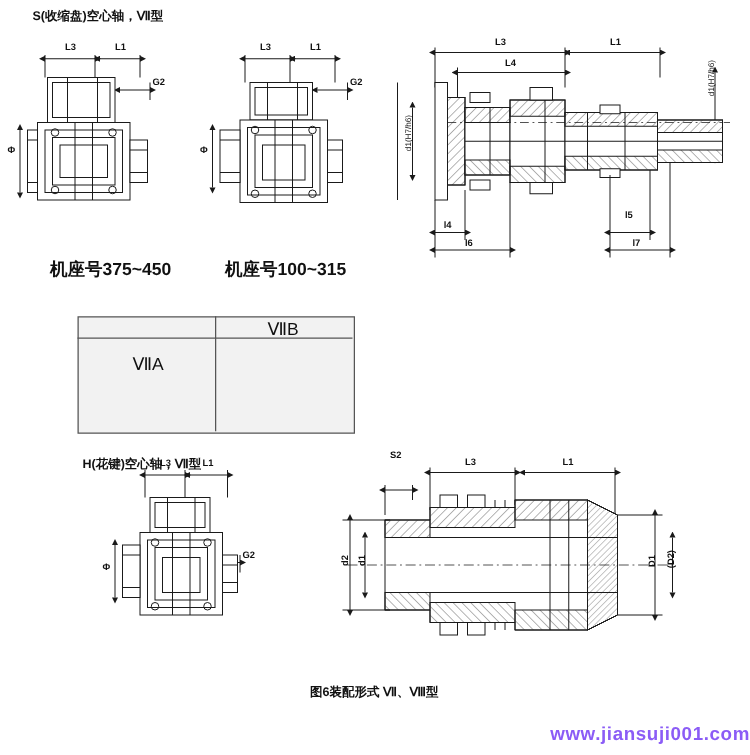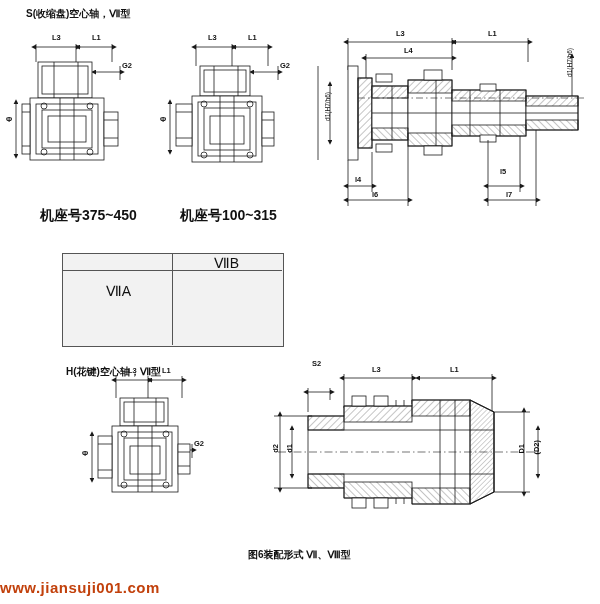--- a/index.html
+++ b/index.html
@@ -12,22 +12,22 @@
     overflow:hidden;
   }
   .page{position:relative;width:600px;height:604px;}
   .lbl{position:absolute;font-size:14px;line-height:1.1;white-space:nowrap;}
   .lbl.small{font-size:7.5px;font-weight:bold;}
   .lbl.tiny{font-size:6.5px;}
   .lbl.bold{font-weight:bold;}
   .vert{writing-mode:vertical-rl;transform:rotate(180deg);}
   svg{position:absolute;left:0;top:0;}
   .watermark{
-    position:absolute;left:0;right:0;bottom:8px;text-align:left;
-    color:#c2410c;font-size:15px;font-weight:bold;letter-spacing:.5px;
+    position:absolute;left:0;right:0;bottom:8px;text-align:right;
+    color:#8b5cf6;font-size:15px;font-weight:bold;letter-spacing:.5px;
     font-family:"Liberation Sans", sans-serif;
   }
   .panel-box{
     position:absolute;border:1px solid #555;background:#f2f2f2;
   }
   .panel-div{position:absolute;background:#555;}
 </style>
 </head>
 <body>
 

